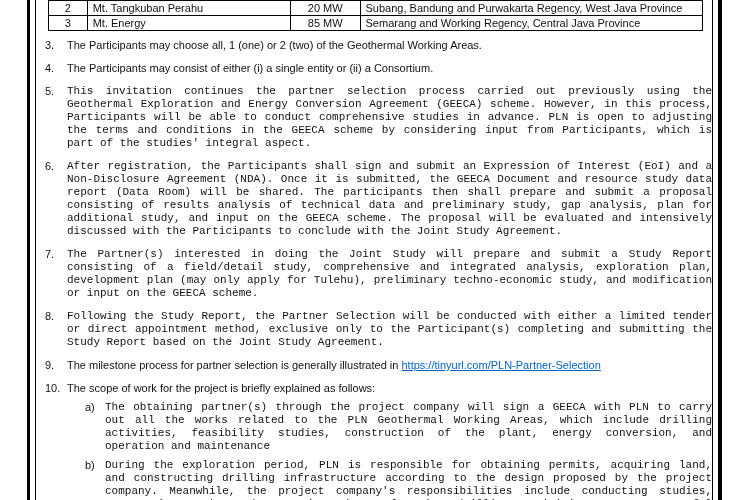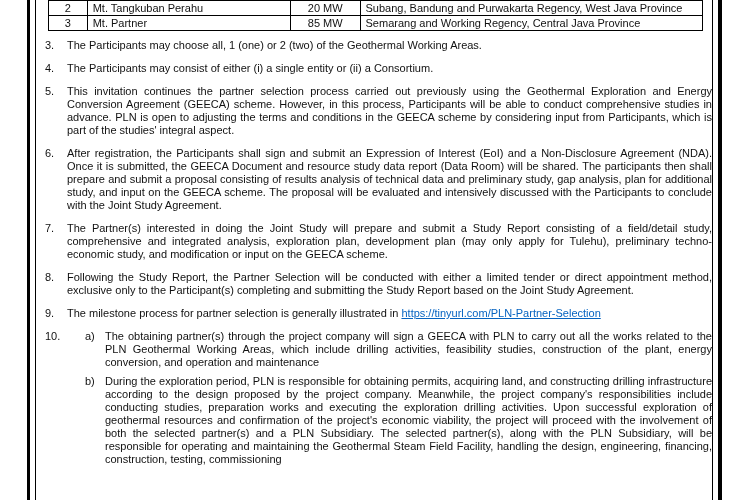--- a/index.html
+++ b/index.html
@@ -19,21 +19,21 @@
   table.wa td { border:1px solid #000; height:15px; padding:0 5px; line-height:13px;
                 overflow:hidden; white-space:nowrap; }
   td.c-no  { width:35px;  text-align:center; padding:0 2px; }
   td.c-name{ width:184px; }
   td.c-cap { width:63px;  text-align:center; padding:0 2px; }
   td.c-loc { width:310px; }
 
   .list { margin-top:8px; font-size:11px; line-height:13px; }
   .item { position:relative; padding-left:22px; margin-bottom:10px; }
   .item > .num { position:absolute; left:0; top:0; }
-  .just { text-align:justify; }
+  .just { text-align:justify;font-family:Liberation Mono, monospace; }
   .subitem { position:relative; padding-left:38px; margin-top:6px; }
   .subitem > .mark { position:absolute; left:18px; top:0; }
   a.doclink { color:#0563c1; cursor:pointer; }
 </style>
 </head>
 <body>
 
 <div class="page">
   <div class="border-thick"></div>
   <div class="border-thin"></div>
@@ -43,21 +43,21 @@
     <table class="wa">
       <tbody>
           <tr>
         <td class="c-no">2</td>
         <td class="c-name">Mt. Tangkuban Perahu</td>
         <td class="c-cap">20 MW</td>
         <td class="c-loc">Subang, Bandung and Purwakarta Regency, West Java Province</td>
       </tr>
       <tr>
         <td class="c-no">3</td>
-        <td class="c-name">Mt. Partner</td>
+        <td class="c-name">Mt. Energy</td>
         <td class="c-cap">85 MW</td>
         <td class="c-loc">Semarang and Working Regency, Central Java Province</td>
       </tr>
     </tbody>
       </table>
 
     <div class="list">
 
       <div class="item">
         <span class="num">3.</span>
@@ -89,20 +89,21 @@
         <div class="txt just">Following the Study Report, the Partner Selection will be conducted with either a limited tender or direct appointment method, exclusive only to the Participant(s) completing and submitting the Study Report based on the Joint Study Agreement.</div>
       </div>
 
       <div class="item">
         <span class="num">9.</span>
         <div class="txt"><span>The milestone process for partner selection is generally illustrated in</span> <a class="doclink" href="#">https://tinyurl.com/PLN-Partner-Selection</a></div>
       </div>
 
       <div class="item">
         <span class="num">10.</span>
+        <div class="txt">The scope of work for the project is briefly explained as follows:</div>
 
         <div class="subitem">
           <span class="mark">a)</span>
           <div class="txt just">The obtaining partner(s) through the project company will sign a GEECA with PLN to carry out all the works related to the PLN Geothermal Working Areas, which include drilling activities, feasibility studies, construction of the plant, energy conversion, and operation and maintenance</div>
         </div>
 
         <div class="subitem">
           <span class="mark">b)</span>
           <div class="txt just">During the exploration period, PLN is responsible for obtaining permits, acquiring land, and constructing drilling infrastructure according to the design proposed by the project company. Meanwhile, the project company's responsibilities include conducting studies, preparation works and executing the exploration drilling activities. Upon successful exploration of geothermal resources and confirmation of the project's economic viability, the project will proceed with the involvement of both the selected partner(s) and a PLN Subsidiary. The selected partner(s), along with the PLN Subsidiary, will be responsible for operating and maintaining the Geothermal Steam Field Facility, handling the design, engineering, financing, construction, testing, commissioning</div>
         </div>

